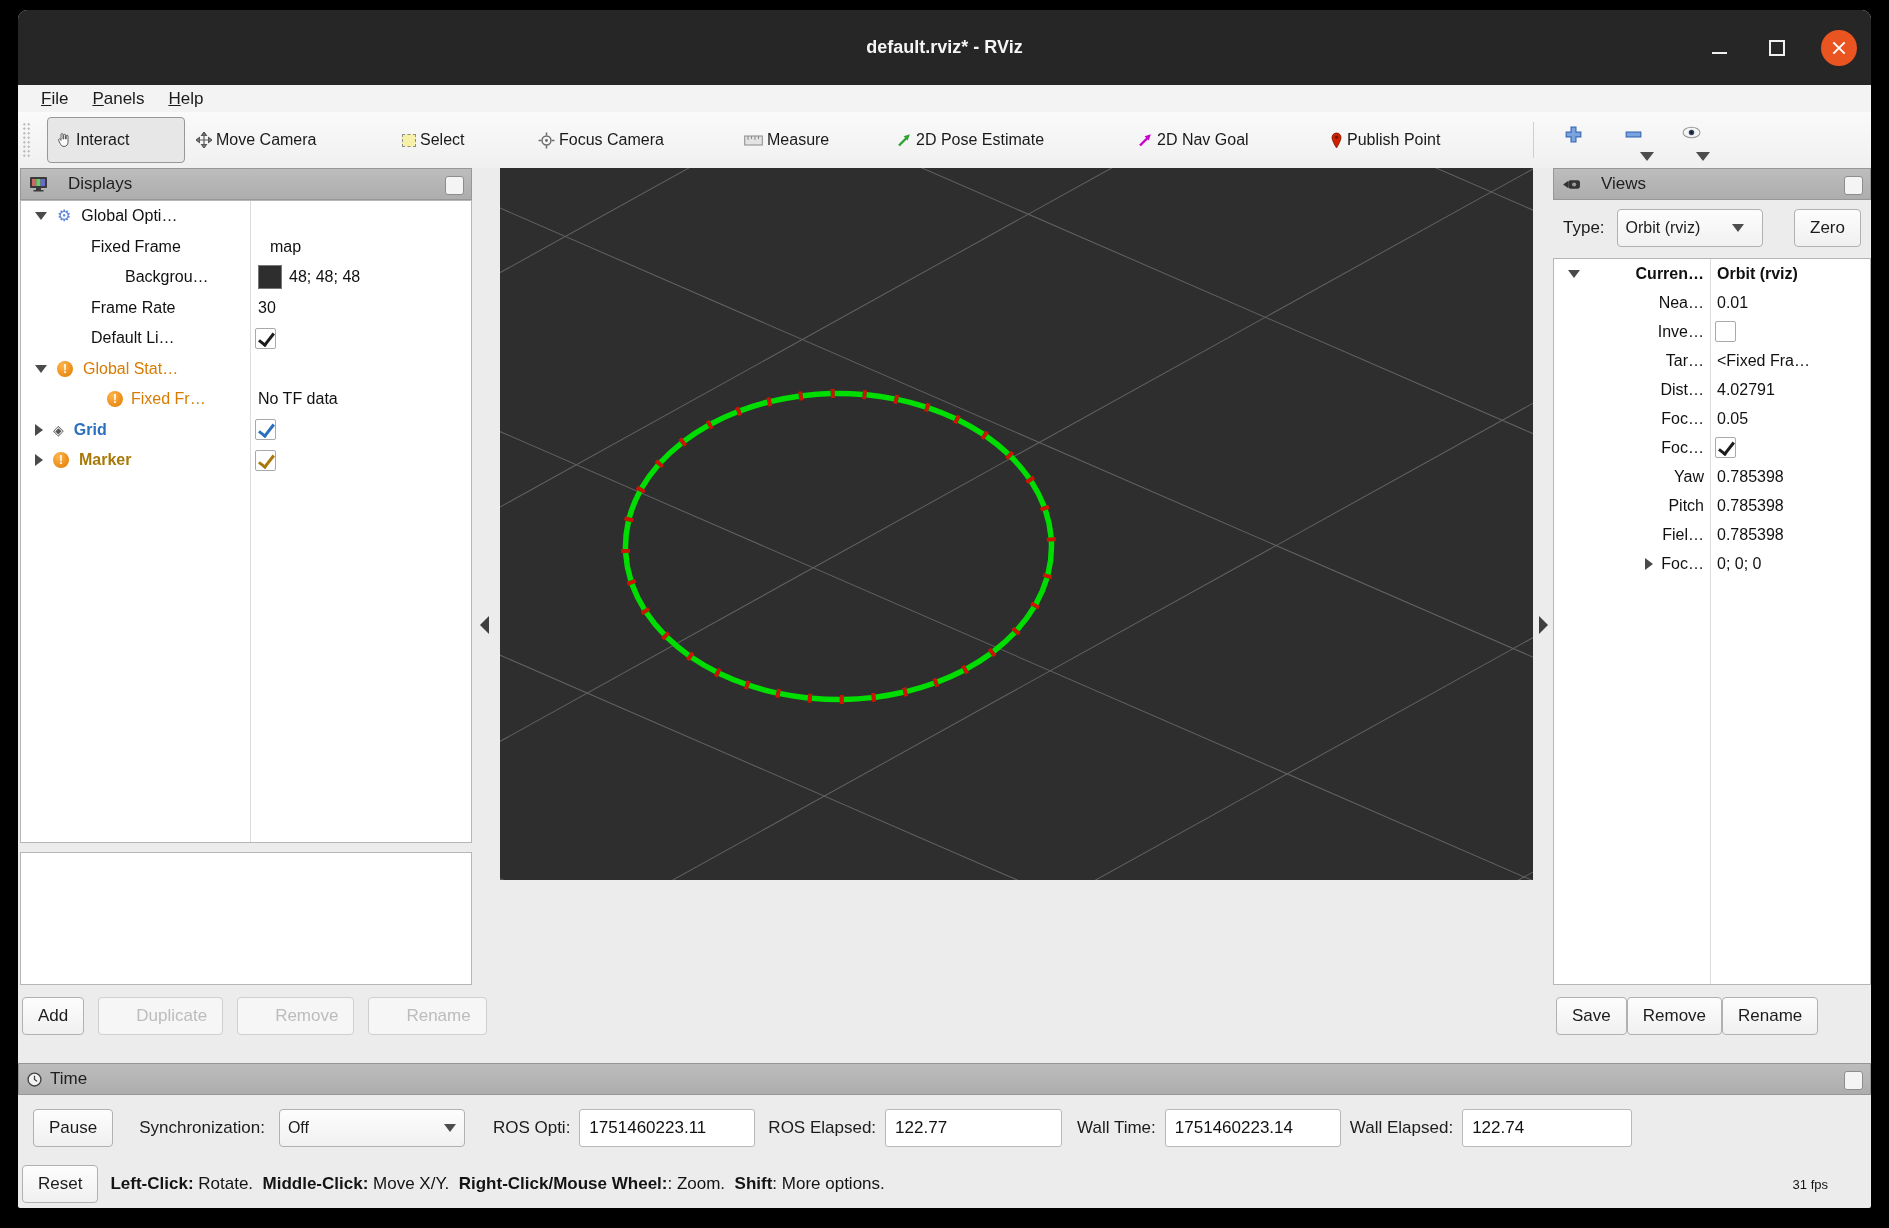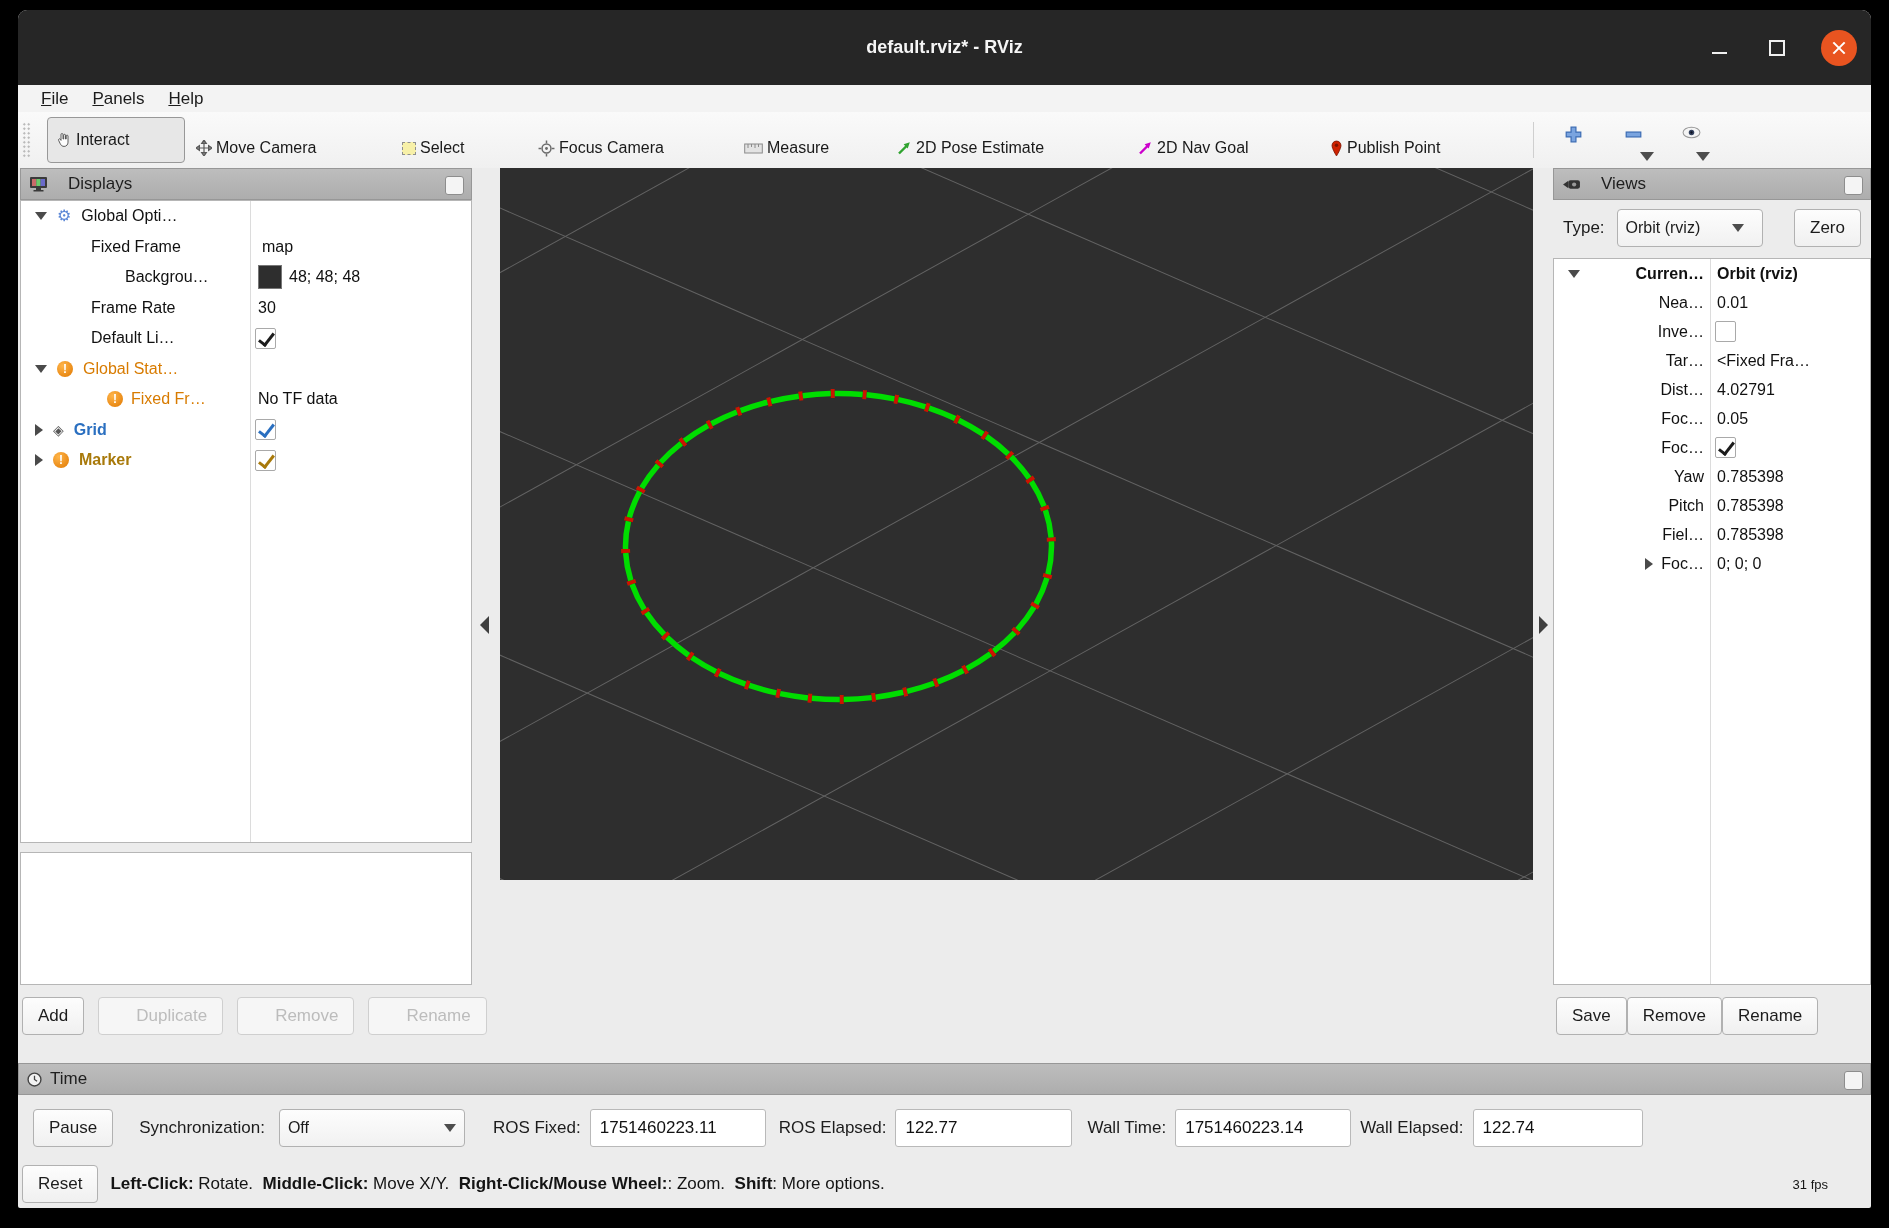--- a/index.html
+++ b/index.html
@@ -19,21 +19,21 @@
   .close-btn .x1{transform:rotate(45deg);} .close-btn .x2{transform:rotate(-45deg);}
 
   
   .menubar{position:absolute;left:0;top:75px;width:100%;height:27px;background:#f3f3f3;display:flex;align-items:center;padding-left:12px;box-sizing:border-box;gap:2px;}
   .menu-item{display:inline-block;padding:2px 11px;font-size:17px;color:#1b1b1b;}
   .menu-item::first-letter{text-decoration:underline;}
 
   
   .toolbar{position:absolute;left:0;top:102px;width:100%;height:56px;background:linear-gradient(#fafafa,#f0f0f0);border-bottom:1px solid #cdcdcd;}
   .grip{position:absolute;left:4px;top:10px;width:9px;height:36px;background-image:radial-gradient(#b5b5b5 1.1px,transparent 1.2px);background-size:4.5px 4.5px;}
-  .tool{position:absolute;top:8px;height:56px;display:flex;align-items:center;gap:4px;font-size:16px;color:#1a1a1a;}
+  .tool{position:absolute;top:0;height:56px;display:flex;align-items:center;gap:4px;font-size:16px;color:#1a1a1a;}
   .tool-active{position:absolute;left:29px;top:5px;width:138px;height:46px;background:#e7e7e7;border:1px solid #989898;border-radius:4px;box-sizing:border-box;display:flex;align-items:center;gap:4px;padding-left:8px;font-size:16px;color:#1a1a1a;}
   .select-box{width:14px;height:13px;background:#f7f0a8;border:1px dashed #8f8f8f;box-sizing:border-box;}
   .tb-sep{position:absolute;left:1515px;top:10px;width:1px;height:36px;background:#cfcfcf;}
   .tb-icon-btn{position:absolute;top:14px;width:30px;height:28px;display:flex;align-items:flex-start;justify-content:center;}
   .dd-tri{position:absolute;width:0;height:0;border-left:7px solid transparent;border-right:7px solid transparent;border-top:9px solid #4d4d4d;}
 
   
   .main{position:absolute;left:0;top:158px;width:1853px;height:895px;background:#ececec;}
   .panel-header{position:absolute;height:32px;background:linear-gradient(#bdbdbd,#adadad);border:1px solid #979797;box-sizing:border-box;display:flex;align-items:center;padding:0 8px;gap:20px;font-size:17px;color:#1f1f1f;}
   .float-btn{position:absolute;right:7px;top:7px;width:17px;height:17px;background:#f4f4f4;border:1px solid #8d8d8d;border-radius:3px;}
@@ -244,21 +244,21 @@
           <span class="tri down"></span>
           <span class="gear-icon">⚙</span>
           <span class="plabel">Global Opti…</span>
         </div>
       </div>
 
       <div class="prow h30">
         <div class="ncell" style="width:229px;padding-left:70px;">
               <span class="plabel">Fixed Frame</span>
             </div>
-        <div class="vcell" style="padding-left:12px;">
+        <div class="vcell" style="padding-left:20px;">
               <span>map</span>
             </div>
       </div>
 
       <div class="prow h30">
         <div class="ncell" style="width:229px;padding-left:104px;">
               <span class="plabel">Backgrou…</span>
             </div>
         <div class="vcell" style="padding-left:8px;">
               <span class="swatch"></span>
@@ -502,21 +502,21 @@
     <span class="float-btn"></span>
   </div>
 
   <div class="time-row">
     <button class="btn">Pause</button>
     <span style="margin-left:26px;">Synchronization:</span>
     <div class="dropdown" style="width:186px;margin-left:14px;">
       <span class="dd-text" style="flex:1;">Off</span>
       <span class="dd-arrow"></span>
     </div>
-    <span style="margin-left:28px;">ROS Fixed:</span>
+    <span style="margin-left:28px;">ROS Opti:</span>
     <div class="field" style="width:176px;margin-left:9px;">
           <span>1751460223.11</span>
         </div>
     <span style="margin-left:13px;">ROS Elapsed:</span>
     <div class="field" style="width:177px;margin-left:9px;">
           <span>122.77</span>
         </div>
     <span style="margin-left:15px;">Wall Time:</span>
     <div class="field" style="width:176px;margin-left:9px;">
           <span>1751460223.14</span>

